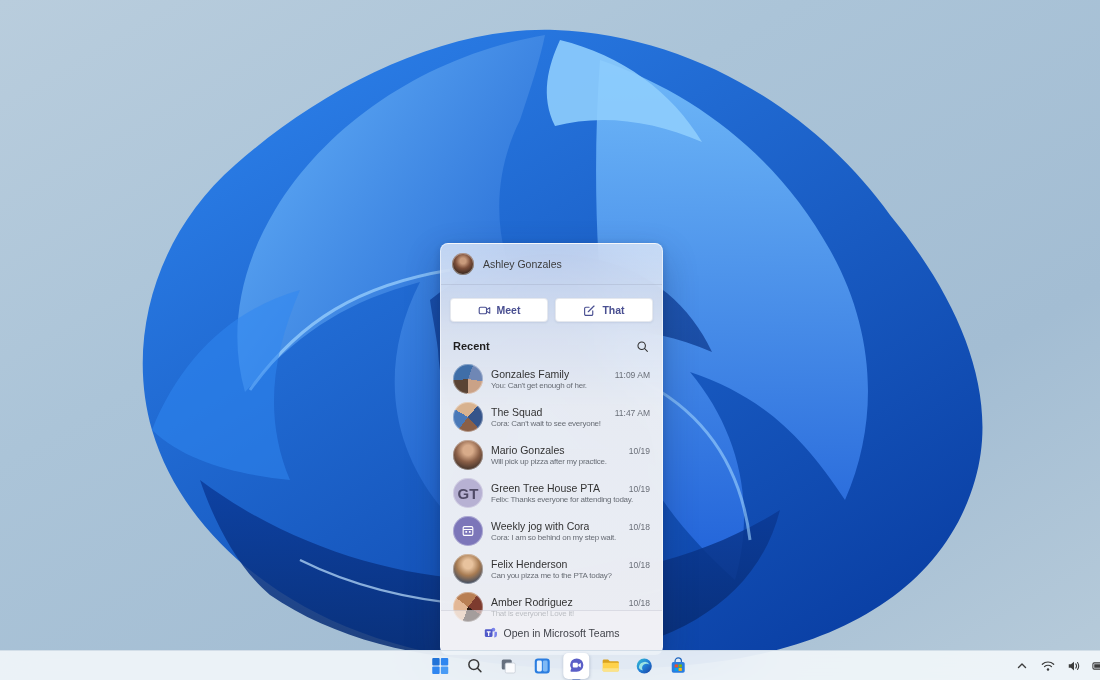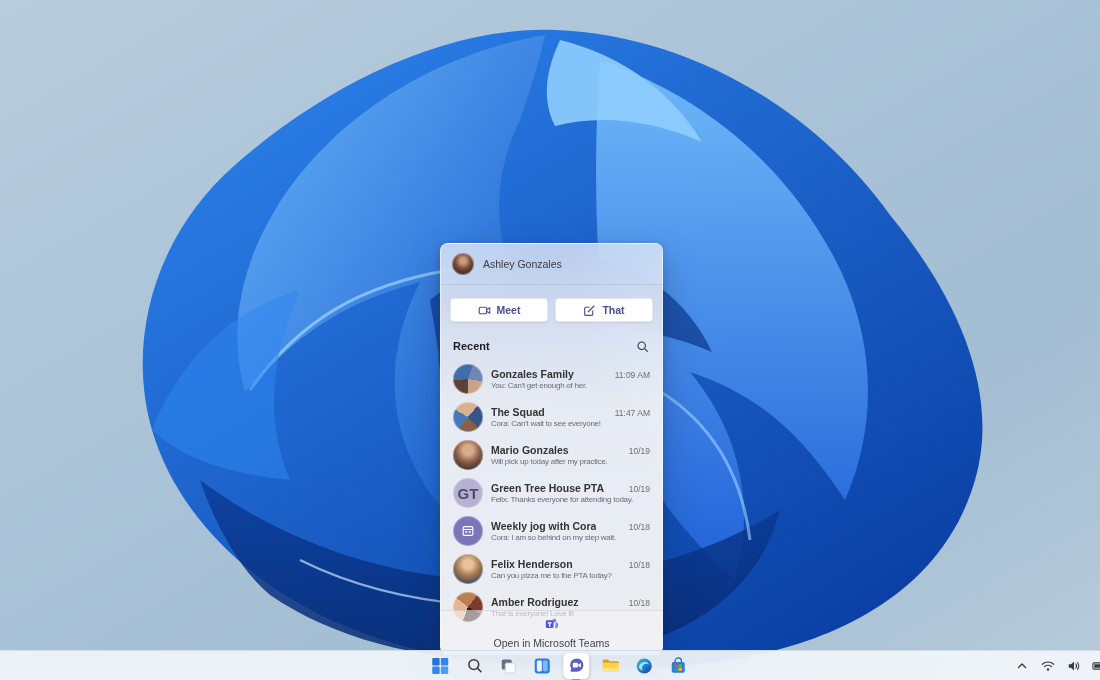--- a/index.html
+++ b/index.html
@@ -43,28 +43,28 @@
     font-size:15px; font-weight:700; box-shadow: inset 0 0 0 1px rgba(255,255,255,0.35); }
   .av0 { background: conic-gradient(from 20deg, #6f87b5 0 22%, #caa287 0 45%, #5a4334 0 68%, #3f6ea8 0 100%); }
   .av1 { background: conic-gradient(from 300deg, #d8b28f 0 28%, #35548a 0 55%, #8a5f47 0 77%, #4a79b8 0 100%); }
   .av2 { background: radial-gradient(circle at 50% 34%, #d8ab8a 20%, #8a5f47 48%, #41322a 80%); }
   .av3 { background:#b7b1d3; color:#4f4a66; }
   .av4 { background:#7c76b9; }
   .av5 { background: radial-gradient(circle at 50% 34%, #e8c39e 18%, #a77b52 46%, #3a4a63 80%); }
   .av6 { background: conic-gradient(from 200deg, #e3b795 0 30%, #b97f54 0 55%, #7d3b2e 0 78%, #2e1c14 0 100%); }
   .ci-text { flex:1; min-width:0; }
   .ci-row1 { display:flex; align-items:baseline; justify-content:space-between; gap:6px; }
-  .ci-name { font-size:10.5px; font-weight:700; color:#333; white-space:nowrap; overflow:hidden; }
+  .ci-name { font-size:10.5px; font-weight:400; color:#333; white-space:nowrap; overflow:hidden; }
   .ci-time { font-size:8.5px; color:#6a6f78; flex:none; }
   .ci-prev { font-size:8px; letter-spacing:-0.25px; color:#686d75; white-space:nowrap; overflow:hidden; margin-top:1px; }
 
   .fly-footer { position:absolute; left:0; right:0; bottom:0; height:44px;
     border-top:1px solid rgba(120,130,150,0.18);
     display:flex; align-items:center; justify-content:center; gap:7px; cursor:pointer;
-    background:rgba(243,244,247,0.6);flex-direction:column; }
+    background:rgba(243,244,247,0.6); }
   .fly-footer span { font-size:10.5px; color:#41434a; }
 
   
   .taskbar { position:absolute; left:0; right:0; bottom:0; height:30px;
     background: rgba(243,247,251,0.90); backdrop-filter: blur(18px);
     border-top:1px solid rgba(200,212,226,0.7);
     display:flex; align-items:center; }
   .tb-center { position:absolute; left:50%; top:0; bottom:0; transform:translateX(-46.5%);
     display:flex; align-items:center; gap:8px; }
   .tb-item { position:relative; width:26px; height:26px; border-radius:5px;
@@ -169,21 +169,21 @@
         </div>
       </div>
 
       <div class="chat-item">
         <div class="av av2"></div>
         <div class="ci-text">
           <div class="ci-row1">
             <span class="ci-name">Mario Gonzales</span>
             <span class="ci-time">10/19</span>
           </div>
-          <div class="ci-prev">Will pick up today after my practice.</div>
+          <div class="ci-prev">Will pick up pizza after my practice.</div>
         </div>
       </div>
 
       <div class="chat-item">
         <div class="av av3">GT</div>
         <div class="ci-text">
           <div class="ci-row1">
             <span class="ci-name">Green Tree House PTA</span>
             <span class="ci-time">10/19</span>
           </div>

